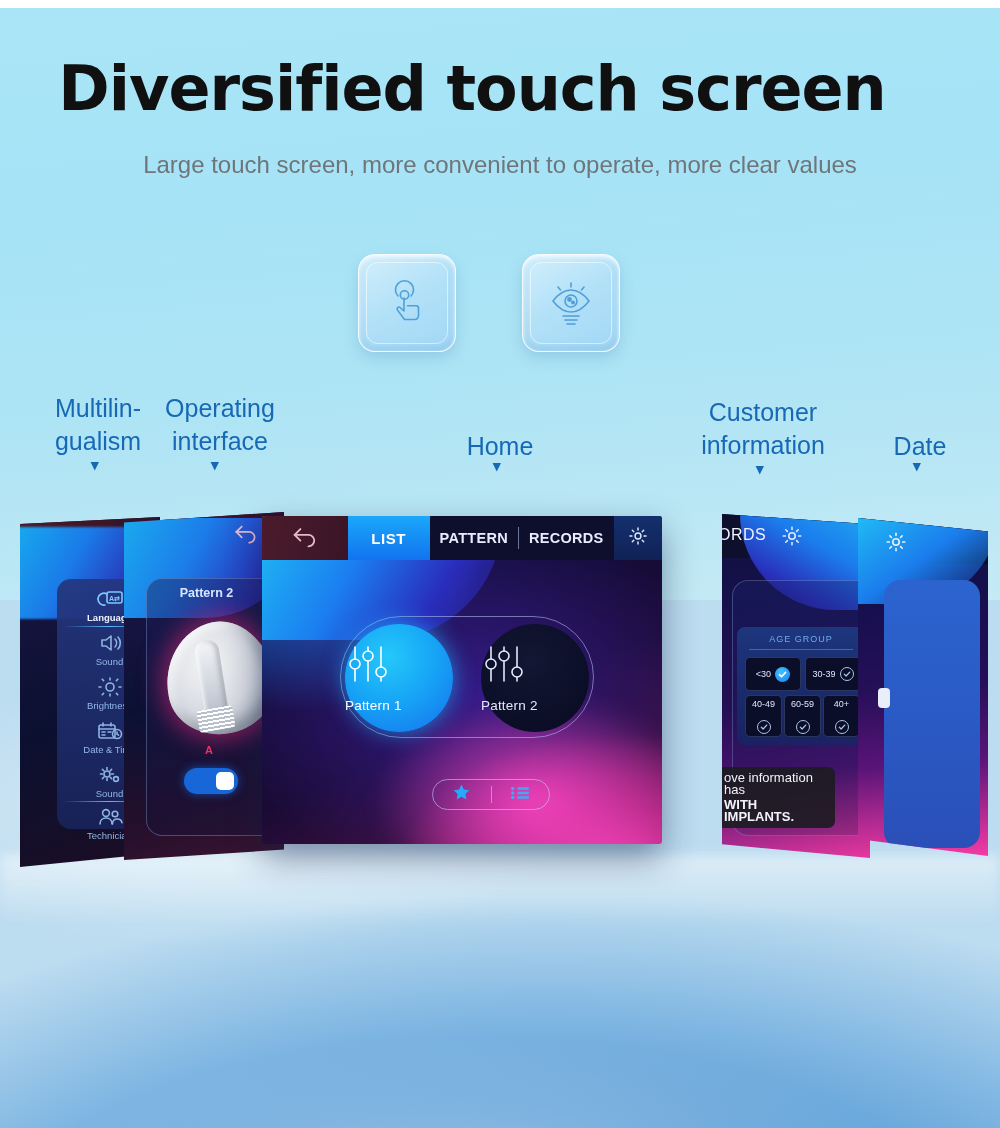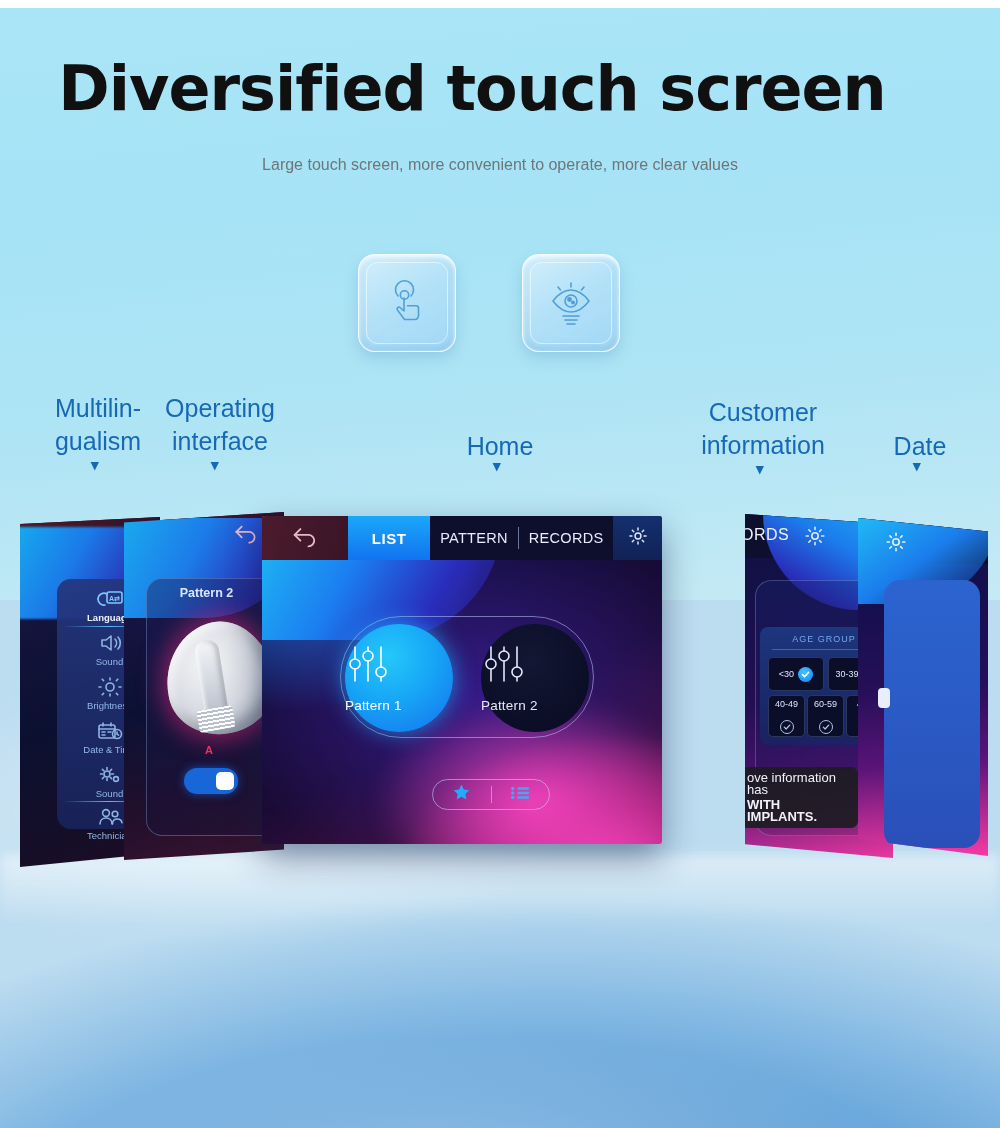--- a/index.html
+++ b/index.html
@@ -40,21 +40,21 @@
   .headline {
     position:absolute; left:0; top:52px; width:944px;
     text-align:center; color:#101010;
     font-size:62px; font-weight:700; letter-spacing:-1px;
     font-family:"DejaVu Sans", sans-serif;
     z-index:20;
   }
   .subtitle {
     position:absolute; left:0; top:148px; width:1000px;
     text-align:center; color:#6f7579;
-    font-size:16px; line-height:33px; font-weight:400;
+    font-size:24px; line-height:33px; font-weight:400;
     z-index:20;
   }
 
   
   .tiles { position:absolute; left:0; top:254px; width:1000px; height:110px; z-index:20; }
   .tile {
     position:absolute; width:98px; height:98px; border-radius:17px;
     background:linear-gradient(150deg, rgba(215,240,252,.92) 0%, rgba(180,224,248,.80) 48%, rgba(158,212,245,.78) 100%);
     border:1px solid rgba(255,255,255,.85);
     box-shadow: inset 0 2px 4px rgba(255,255,255,.95),
@@ -156,21 +156,21 @@
     box-shadow:0 14px 34px rgba(18,30,70,.45);
   }
   .p3-topbar { position:absolute; left:0; top:0; width:400px; height:44px; display:flex; align-items:stretch; }
   .p3-back { width:92px; background:linear-gradient(100deg,#4b1b2c 0%,#3a1527 100%); display:flex; align-items:center; justify-content:center; }
   .p3-tab-list {
     width:88px; background:linear-gradient(180deg,#1aa8fb 0%,#1273f0 100%);
     display:flex; align-items:center; justify-content:center;
     color:#ffffff; font-size:15px; font-weight:700; letter-spacing:.5px;
   }
   .p3-tabs-rest { flex:1; background:#0d0f2c; display:flex; align-items:center; justify-content:center; gap:0; }
-  .p3-tab { color:#e7ecff; font-size:14.5px; font-weight:400; padding:0 10px; letter-spacing:.3px; }
+  .p3-tab { color:#e7ecff; font-size:14.5px; font-weight:700; padding:0 10px; letter-spacing:.3px; }
   .p3-div { width:1px; height:22px; background:rgba(190,205,245,.55); }
   .p3-gear { width:52px; background:linear-gradient(180deg,#14306e 0%,#102256 100%); display:flex; align-items:center; justify-content:center; }
   .p3-swoosh {
     position:absolute; left:-10px; top:4px; width:250px; height:120px;
     background:linear-gradient(120deg,#1fc0f5 0%,#1b7ef0 40%,#2a2cbb 72%,rgba(20,16,70,0) 100%);
     border-radius:0 0 160px 0; z-index:1;
   }
   .p3-glow-b { position:absolute; right:-40px; bottom:-70px; width:330px; height:220px;
     background:radial-gradient(ellipse at 50% 50%, rgba(255,70,195,.9), rgba(255,70,195,0) 70%); filter:blur(10px); }
 
@@ -189,21 +189,21 @@
   .fav-pill {
     position:absolute; left:170px; top:263px; width:118px; height:31px;
     border:1px solid rgba(190,205,250,.60); border-radius:16px;
     display:flex; align-items:center; justify-content:center; gap:0;
   }
   .fav-half { width:58px; display:flex; align-items:center; justify-content:center; }
   .fav-sep { width:1px; height:17px; background:rgba(190,205,250,.6); }
 
   
   .p4 {
-    left:745px; top:22px; width:148px; height:344px;
+    left:722px; top:22px; width:148px; height:344px;
     background:linear-gradient(170deg,#0d1240 0%,#16104a 25%,#230f52 52%,#4a1270 74%,#e8389e 100%);
     clip-path: polygon(0% 0%, 100% 3%, 100% 100%, 0% 96%);
     box-shadow:0 10px 26px rgba(20,40,80,.35);
   }
   .p4-topbar { position:absolute; left:-40px; top:0; width:200px; height:44px; background:#0d0f2c; }
   .p4-swoosh { position:absolute; right:-50px; top:0; width:180px; height:96px;
     background:linear-gradient(210deg,#1fbdf5 0%,#1b7cec 45%,#2a2cb8 75%,rgba(20,16,70,0) 100%);
     border-radius:0 0 0 110px; }
   .p4-card { position:absolute; left:10px; top:66px; width:140px; height:256px;
     border:1px solid rgba(160,185,235,.30); border-radius:16px;

